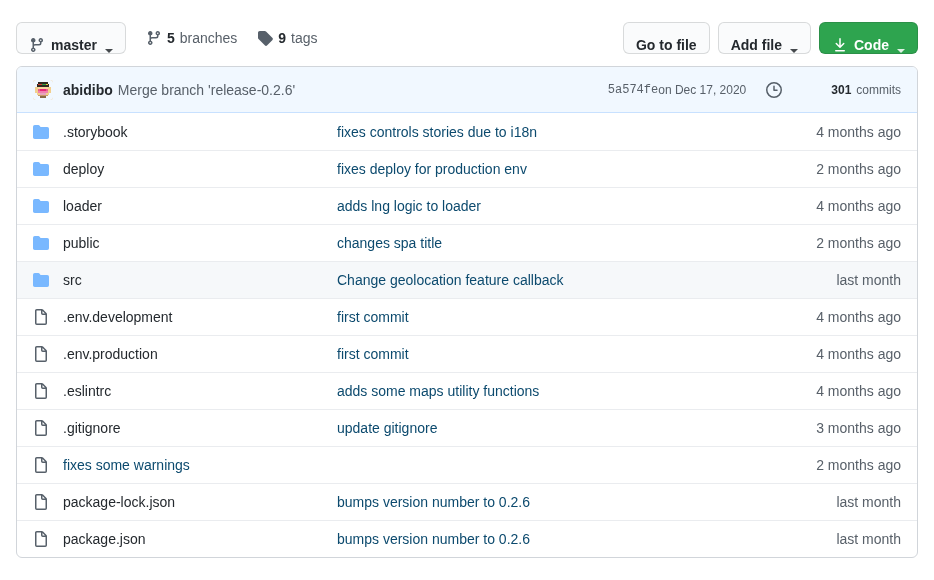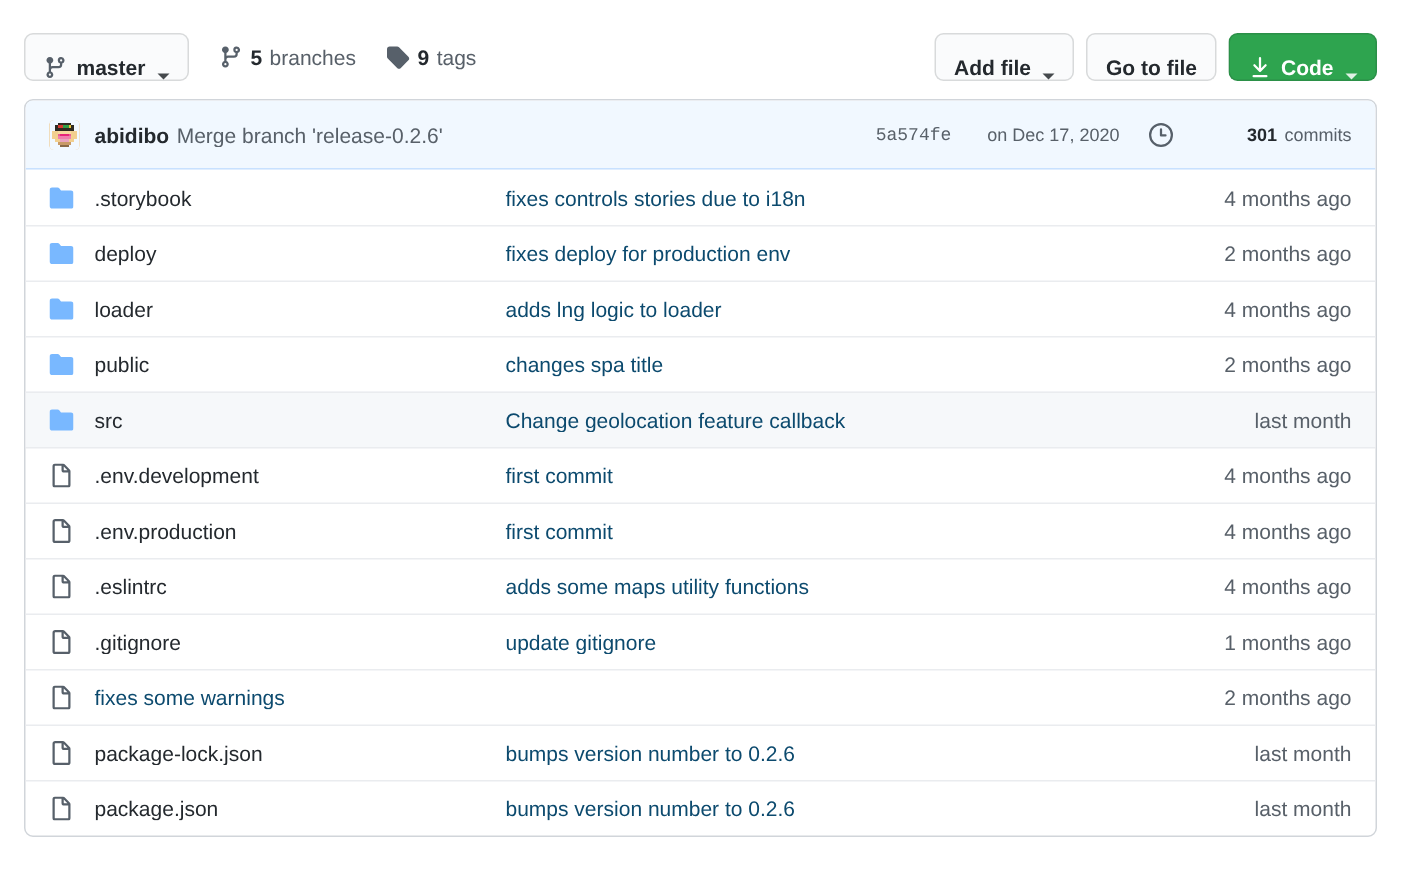--- a/index.html
+++ b/index.html
@@ -120,21 +120,21 @@
     margin-left: auto;
     display: flex;
     align-items: center;
     white-space: nowrap;
   }
   .sha {
     font-family: "Liberation Mono", monospace;
     font-size: 12px;
     color: #586069;
     cursor: pointer;
-    margin-right: 24px;
+    margin-right: 0;
   }
   .commit-date { font-size: 12px; color: #586069; }
   .commits-link {
     display: inline-flex;
     align-items: center;
     gap: 5px;
     margin-left: 20px;
     font-size: 12px;
     color: #586069;
     cursor: pointer;
@@ -218,26 +218,26 @@
             <path d="M2.5 7.775V2.75a.25.25 0 01.25-.25h5.025a.25.25 0 01.177.073l6.25 6.25a.25.25 0 010 .354l-5.025 5.025a.25.25 0 01-.354 0l-6.25-6.25a.25.25 0 01-.073-.177zm-1.5 0V2.75C1 1.784 1.784 1 2.75 1h5.025c.464 0 .91.184 1.238.513l6.25 6.25a1.75 1.75 0 010 2.474l-5.026 5.026a1.75 1.75 0 01-2.474 0l-6.25-6.25A1.75 1.75 0 011 7.775zM6 5a1 1 0 100 2 1 1 0 000-2z"></path>
           </svg>
         </span>
         <span class="num">9</span>
         <span>tags</span>
       </span>
     </div>
 
     <div class="toolbar-right">
       <button class="btn btn-white">
+        <span>Go to file</span>
+      </button>
+
+      <button class="btn btn-white">
         <span>Add file</span>
         <span class="caret"></span>
-      </button>
-
-      <button class="btn btn-white">
-        <span>Go to file</span>
       </button>
 
       <button class="btn btn-green">
         <span class="icon">
           <svg width="16" height="16" viewBox="0 0 16 16" fill="#ffffff">
             <path d="M7.47 10.78a.75.75 0 001.06 0l3.75-3.75a.75.75 0 00-1.06-1.06L8.75 8.44V1.75a.75.75 0 10-1.5 0v6.69L4.78 5.97a.75.75 0 00-1.06 1.06l3.75 3.75zM3.75 13a.75.75 0 000 1.5h8.5a.75.75 0 000-1.5h-8.5z"></path>
           </svg>
         </span>
         <span>Code</span>
         <span class="caret"></span>
@@ -376,21 +376,21 @@
           <span class="cell-age">4 months ago</span>
         </div>
         <div class="row">
           <span class="cell-icon">
             <svg width="16" height="16" viewBox="0 0 16 16" fill="#57606a">
               <path d="M3.75 1.5a.25.25 0 00-.25.25v12.5c0 .138.112.25.25.25h8.5a.25.25 0 00.25-.25V6H9.75A1.75 1.75 0 018 4.25V1.5H3.75zm5.75.56v2.19c0 .138.112.25.25.25h2.19L9.5 2.06zM2 1.75C2 .784 2.784 0 3.75 0h5.086c.464 0 .909.184 1.237.513l3.414 3.414c.329.328.513.773.513 1.237v9.086A1.75 1.75 0 0112.25 16h-8.5A1.75 1.75 0 012 14.25V1.75z"></path>
             </svg>
           </span>
           <span class="cell-name"><a>.gitignore</a></span>
           <span class="cell-msg">update gitignore</span>
-          <span class="cell-age">1 months ago</span>
+          <span class="cell-age">3 months ago</span>
         </div>
         <div class="row">
           <span class="cell-icon">
             <svg width="16" height="16" viewBox="0 0 16 16" fill="#57606a">
               <path d="M3.75 1.5a.25.25 0 00-.25.25v12.5c0 .138.112.25.25.25h8.5a.25.25 0 00.25-.25V6H9.75A1.75 1.75 0 018 4.25V1.5H3.75zm5.75.56v2.19c0 .138.112.25.25.25h2.19L9.5 2.06zM2 1.75C2 .784 2.784 0 3.75 0h5.086c.464 0 .909.184 1.237.513l3.414 3.414c.329.328.513.773.513 1.237v9.086A1.75 1.75 0 0112.25 16h-8.5A1.75 1.75 0 012 14.25V1.75z"></path>
             </svg>
           </span>
           <span class="cell-msg">fixes some warnings</span>
           <span class="cell-age">2 months ago</span>
         </div>

